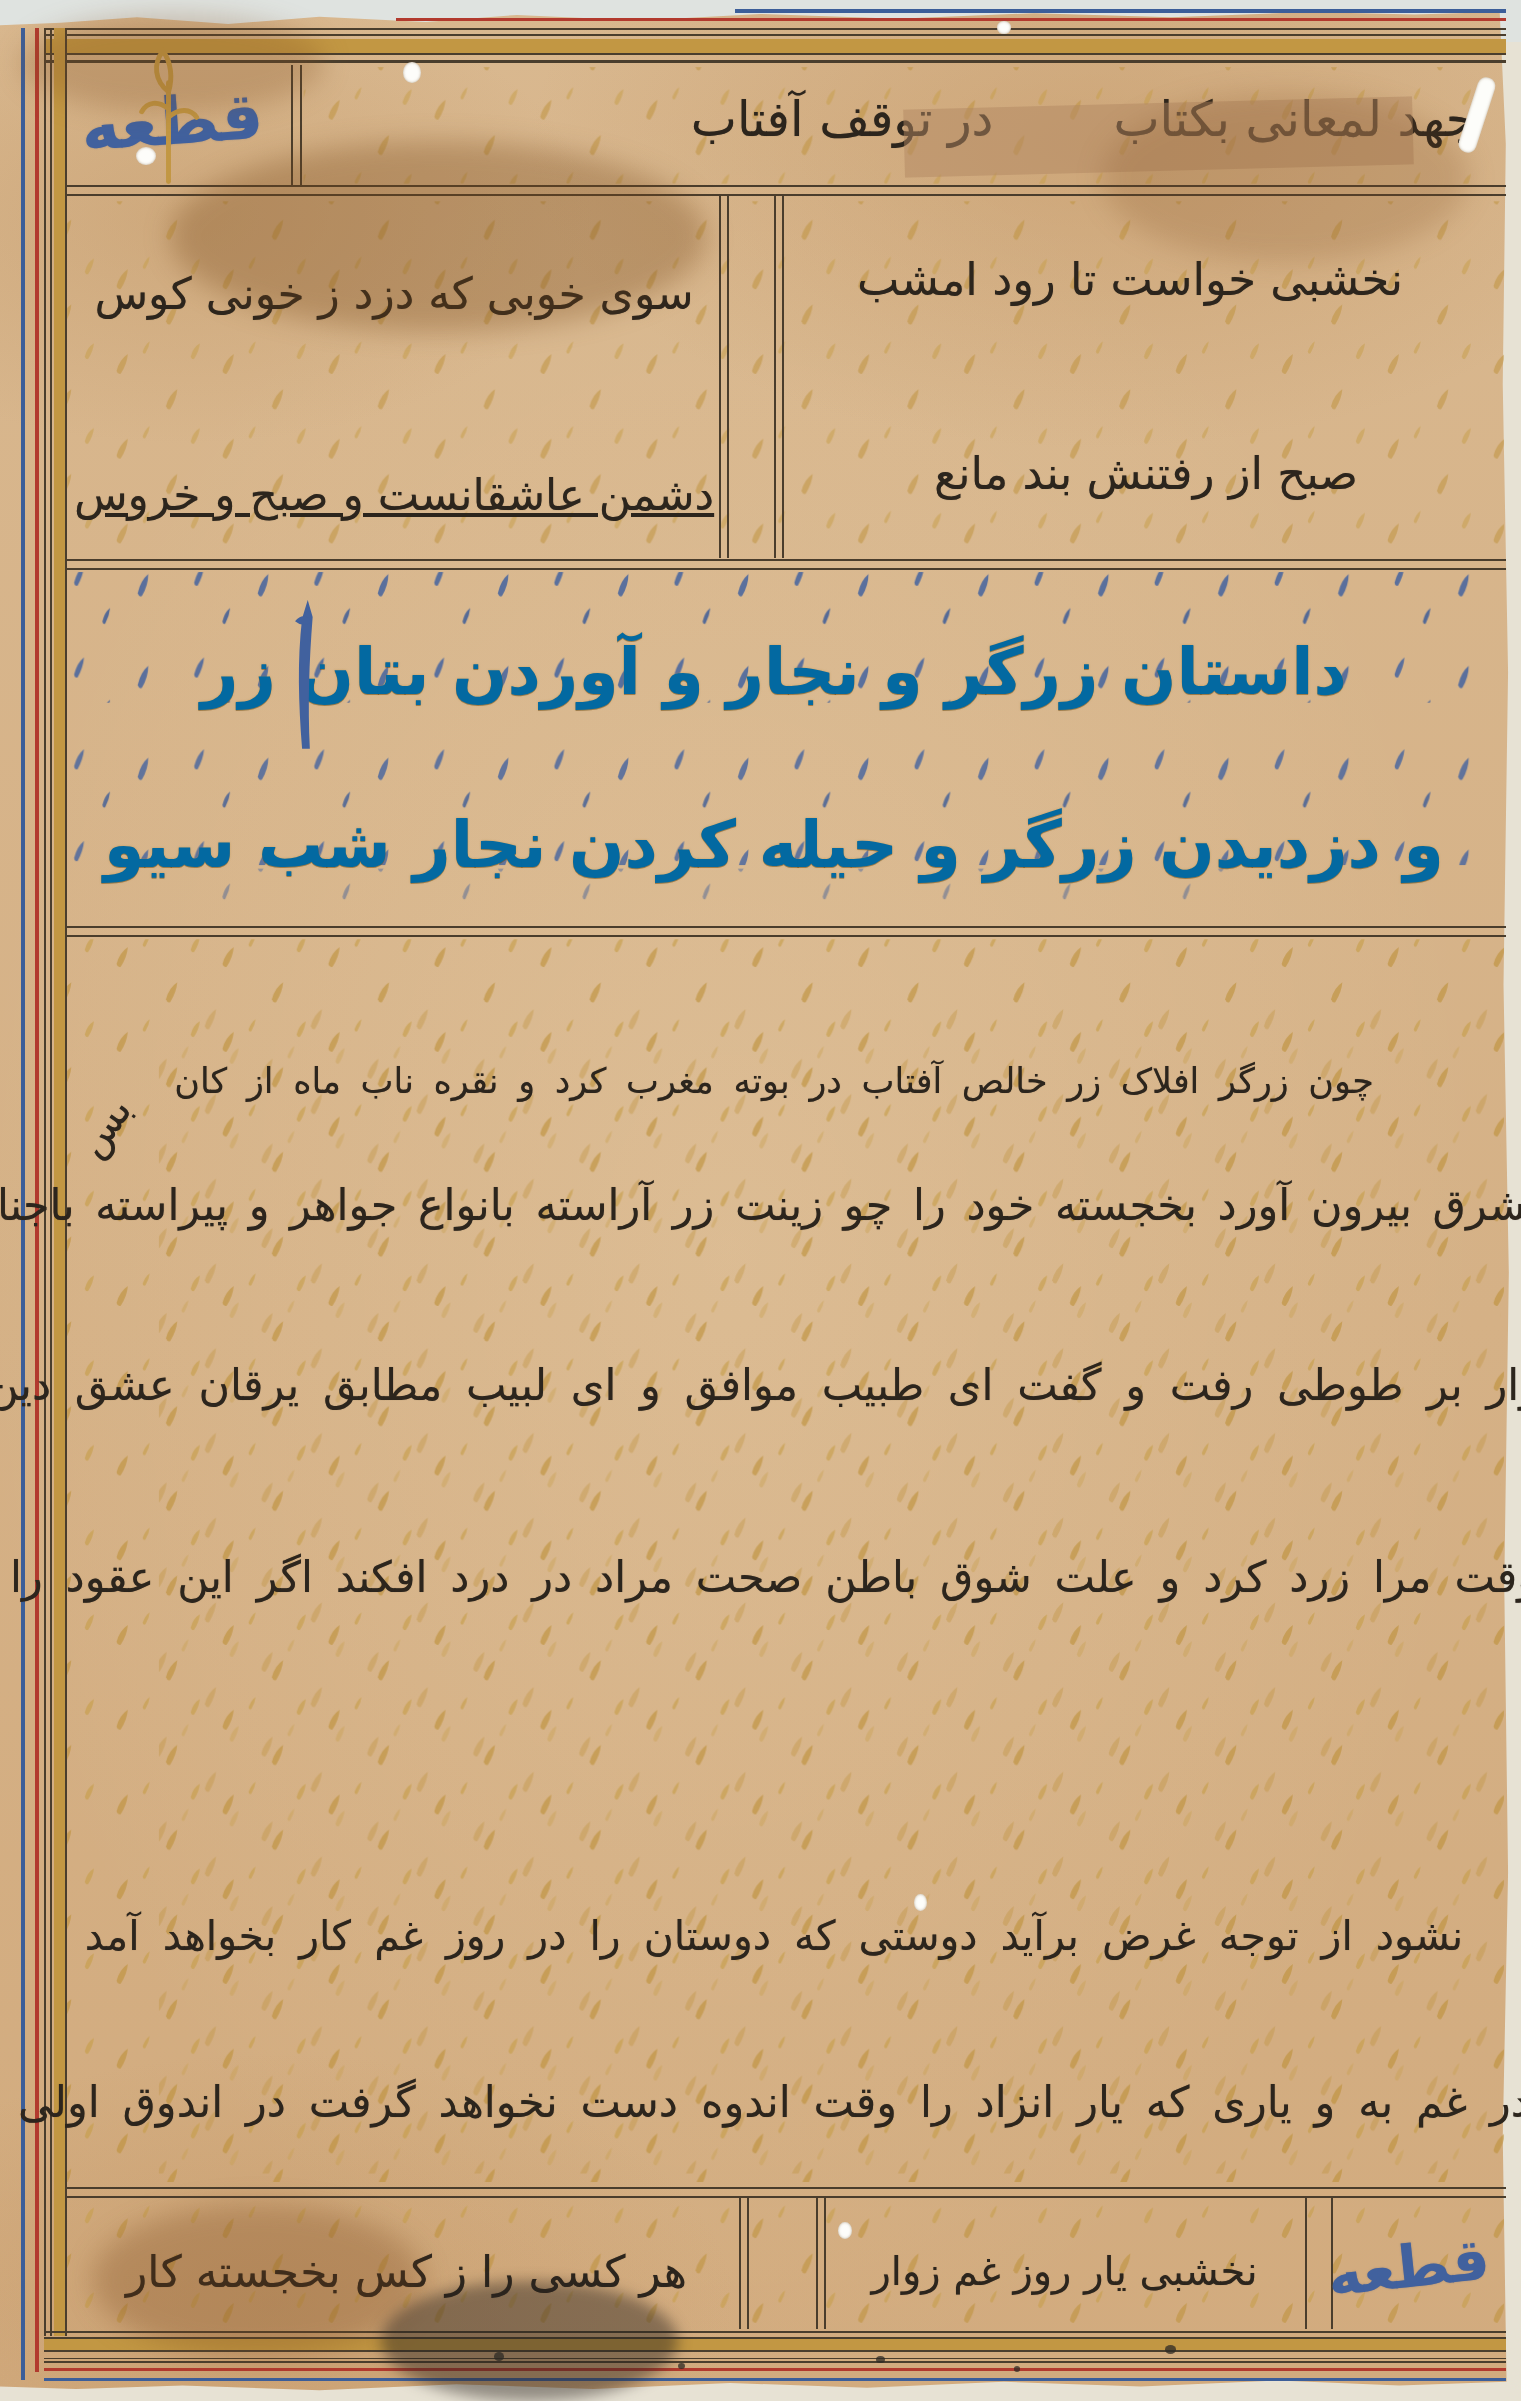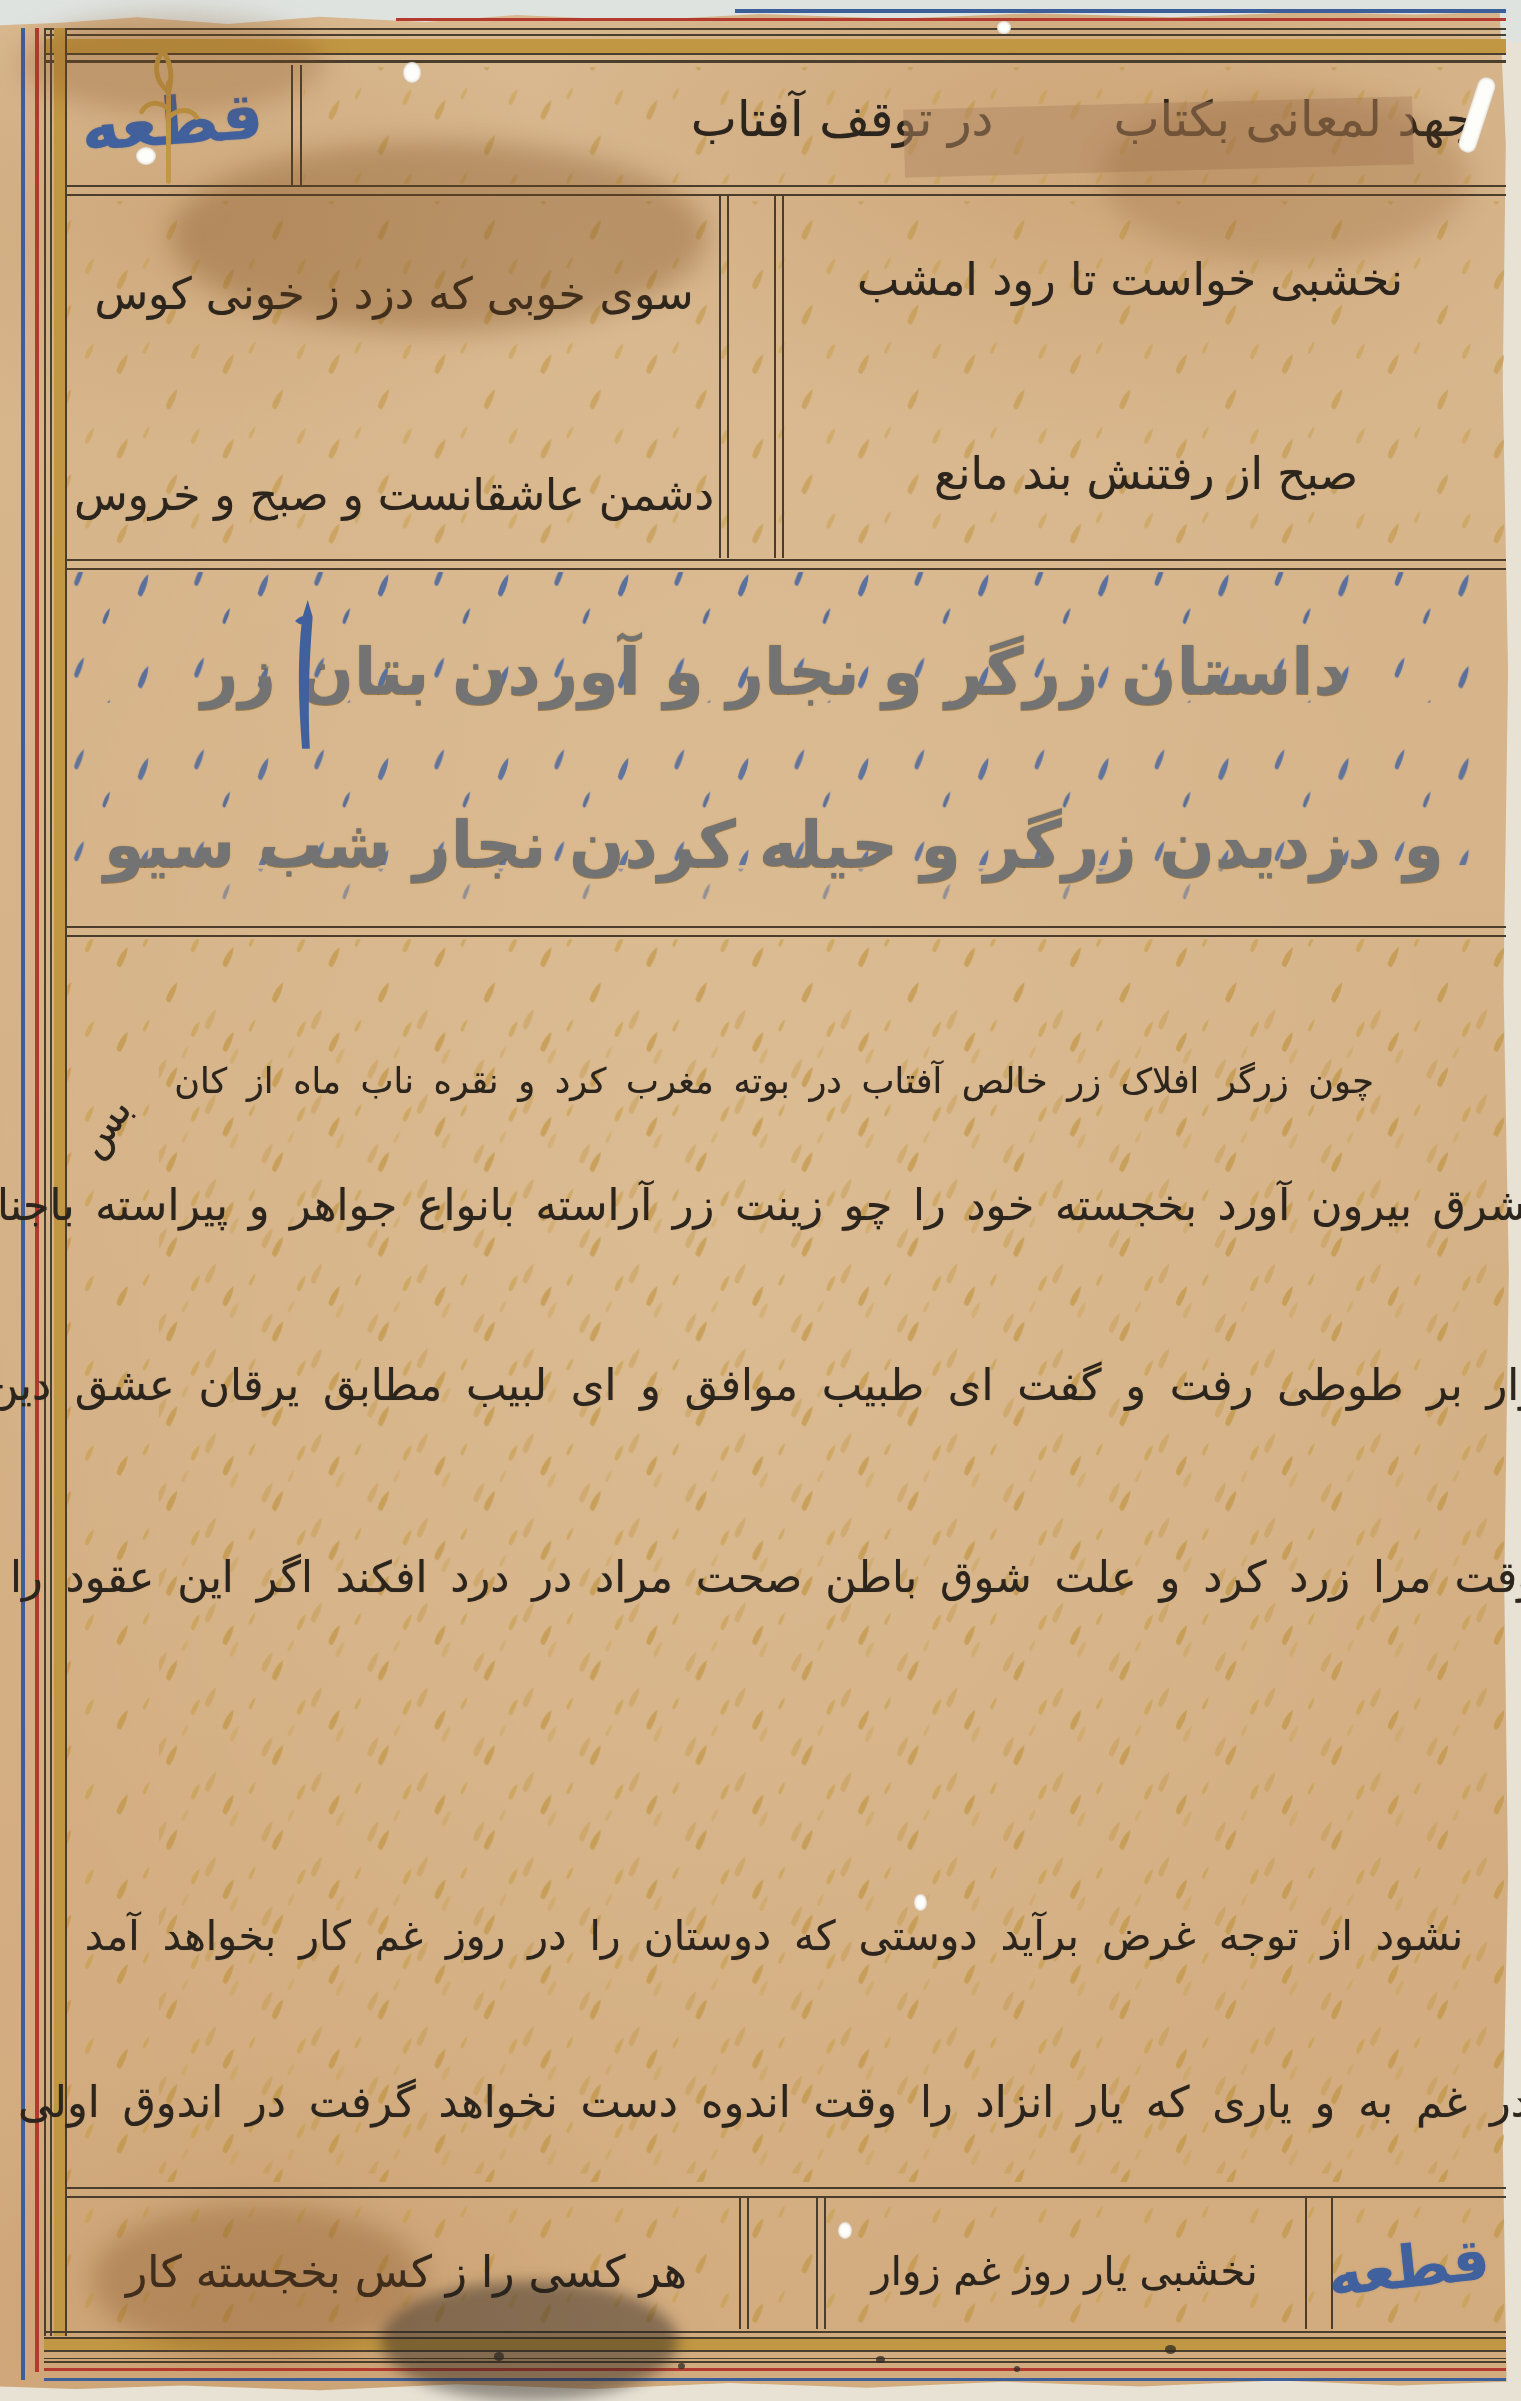--- a/index.html
+++ b/index.html
@@ -50,21 +50,21 @@
       #b23a2e 37px 40px, transparent 40px 47px, #3c5e99 47px 50px, transparent 50px);
   }
   .hdiv{position:absolute;left:67px;width:1439px;height:7px;
     border-top:2.1px solid #4a3d2c;border-bottom:2.1px solid #4a3d2c;}
   .vdiv{position:absolute;border-left:2.1px solid #4a3d2c;border-right:2.1px solid #4a3d2c;}
 
   
   .ms{direction:rtl;color:#2c251d;text-shadow:0 0 0.7px rgba(46,38,28,.55);
       display:flex;align-items:center;justify-content:center;position:absolute;
       font-family:"DejaVu Sans", sans-serif;white-space:nowrap;}
-  .gold-text{color:#737373;
+  .gold-text{color:#0369a1;
       text-shadow:0 0.7px 0 rgba(92,62,12,.45),0 0 2.1px rgba(176,132,48,.55);}
   .lapis{color:#41619e;text-shadow:0 0 1.4px rgba(50,76,130,.5);}
 
   
   .stain{position:absolute;border-radius:50%;filter:blur(12.7px);}
   .wormhole{position:absolute;background:#fdfdfa;border-radius:50%;
             box-shadow:0 0 2.8px rgba(120,90,50,.5) inset;}
   .tape{position:absolute;background:rgba(178,136,98,.5);filter:blur(0.7px);}
   .speck{position:absolute;background:#2e2a24;border-radius:50%;opacity:.75;}
   .dash-layer{position:absolute;left:0;top:0;pointer-events:none;}
@@ -136,21 +136,21 @@
   <div class="ms" style="left:311px;top:59px;width:1165px;height:120px;font-size:49px;justify-content:flex-start;gap:120px;">
     <span>جهد لمعانی بکتاب</span>
     <span>در توقف آفتاب</span>
   </div>
 
   <div class="tape" style="left:904px;top:103px;width:509px;height:68px;transform:rotate(-1.5deg);"></div>
 
   <div class="ms" style="left:784px;top:212px;width:692px;height:134px;font-size:45px;">نخشبی خواست تا رود امشب</div>
   <div class="ms" style="left:784px;top:399px;width:692px;height:148px;font-size:45px;margin-left:16px;">صبح از رفتنش بند مانع</div>
   <div class="ms" style="left:71px;top:226px;width:646px;height:134px;font-size:44px;">سوی خوبی که دزد ز خونی کوس</div>
-  <div class="ms" style="left:71px;top:420px;width:646px;height:148px;font-size:44px;">دشمن عاشقانست و صبح و خروس</div>
+  <div class="ms" style="left:71px;top:420px;width:646px;height:148px;font-size:44px;text-decoration:underline;">دشمن عاشقانست و صبح و خروس</div>
 
   <div class="ms gold-text" style="left:71px;top:590px;width:1406px;height:162px;font-size:65px;font-weight:bold;">داستان زرگر و نجار و آوردن بتان زر</div>
   <div class="ms gold-text" style="left:71px;top:763px;width:1406px;height:162px;font-size:65px;font-weight:bold;">و دزدیدن زرگر و حیله کردن نجار شب سیو</div>
 
   <svg style="position:absolute;left:288px;top:597px;" width="31" height="152" viewBox="0 0 44 215">
     <path d="M20 215 C15 150 13 90 20 30 L28 4 L35 28 C30 92 28 152 31 215 Z" fill="#41619e"></path>
     <path d="M10 34 q12 -14 24 0 q-12 10 -24 0z" fill="#41619e"></path>
   </svg>
 
   <div class="ms" style="left:71px;top:1017px;width:1406px;height:127px;font-size:35px;word-spacing:8.5px;">چون زرگر افلاک زر خالص آفتاب در بوته مغرب کرد و نقره ناب ماه از کان</div>

